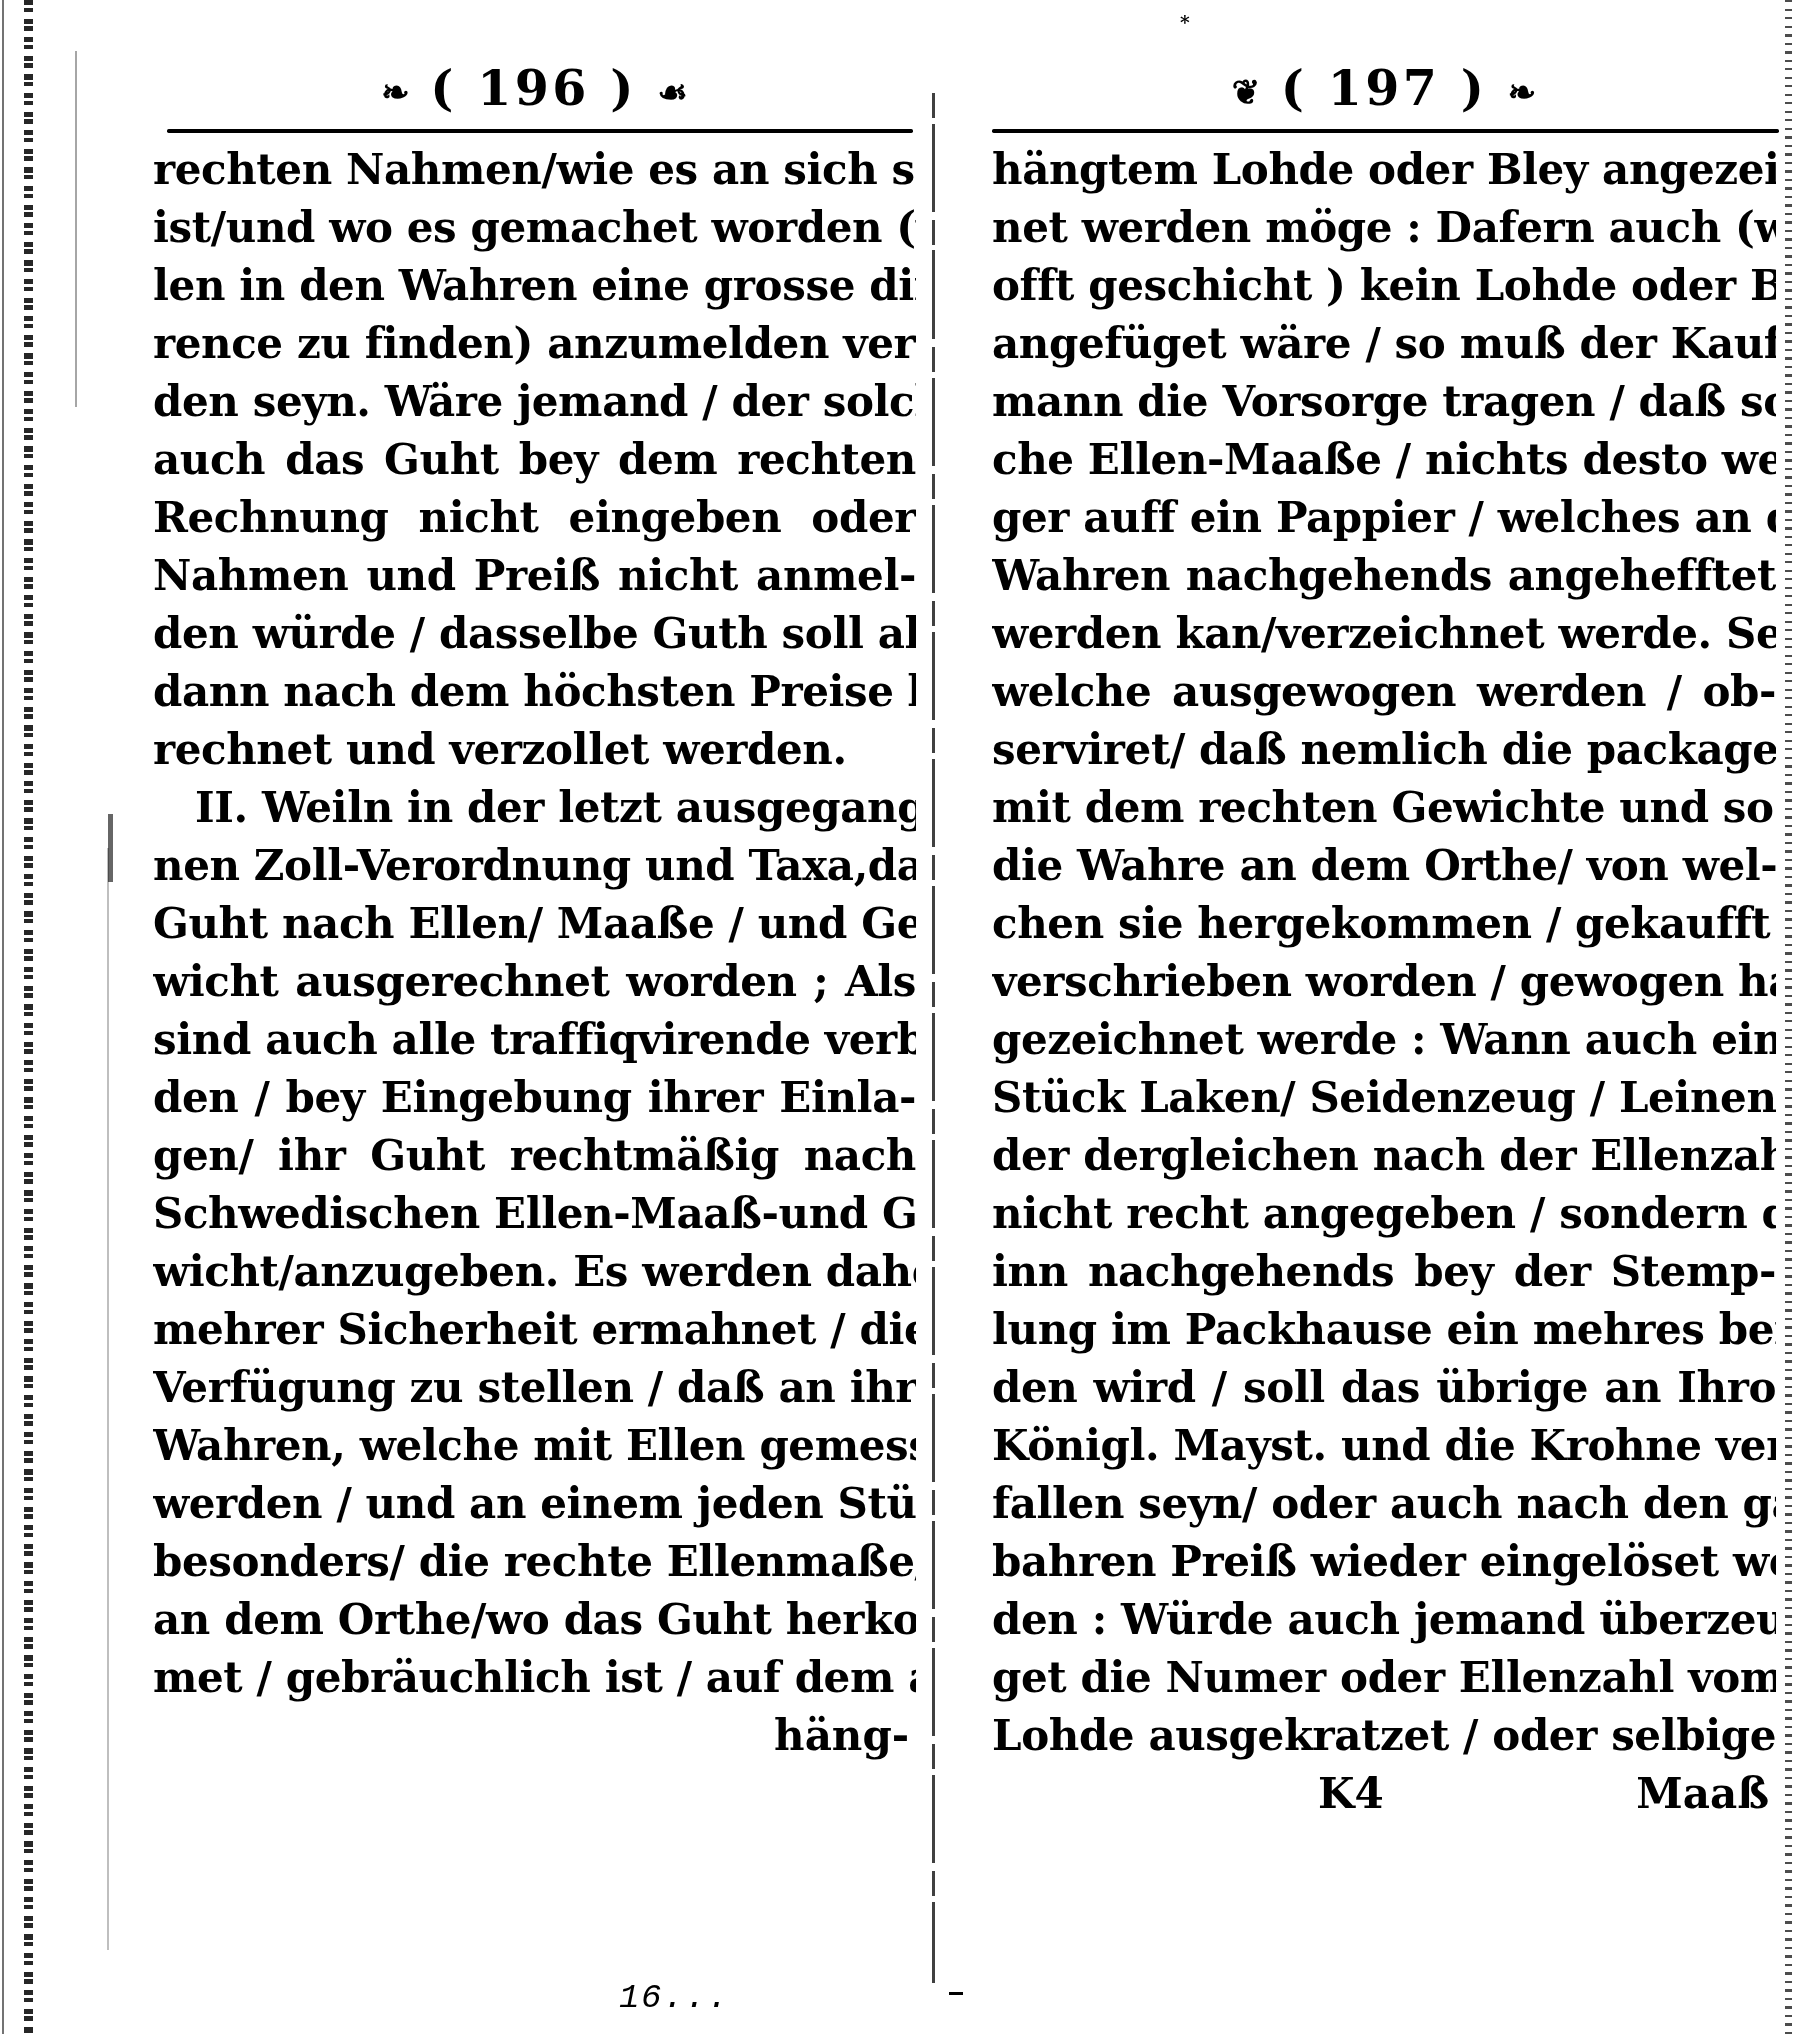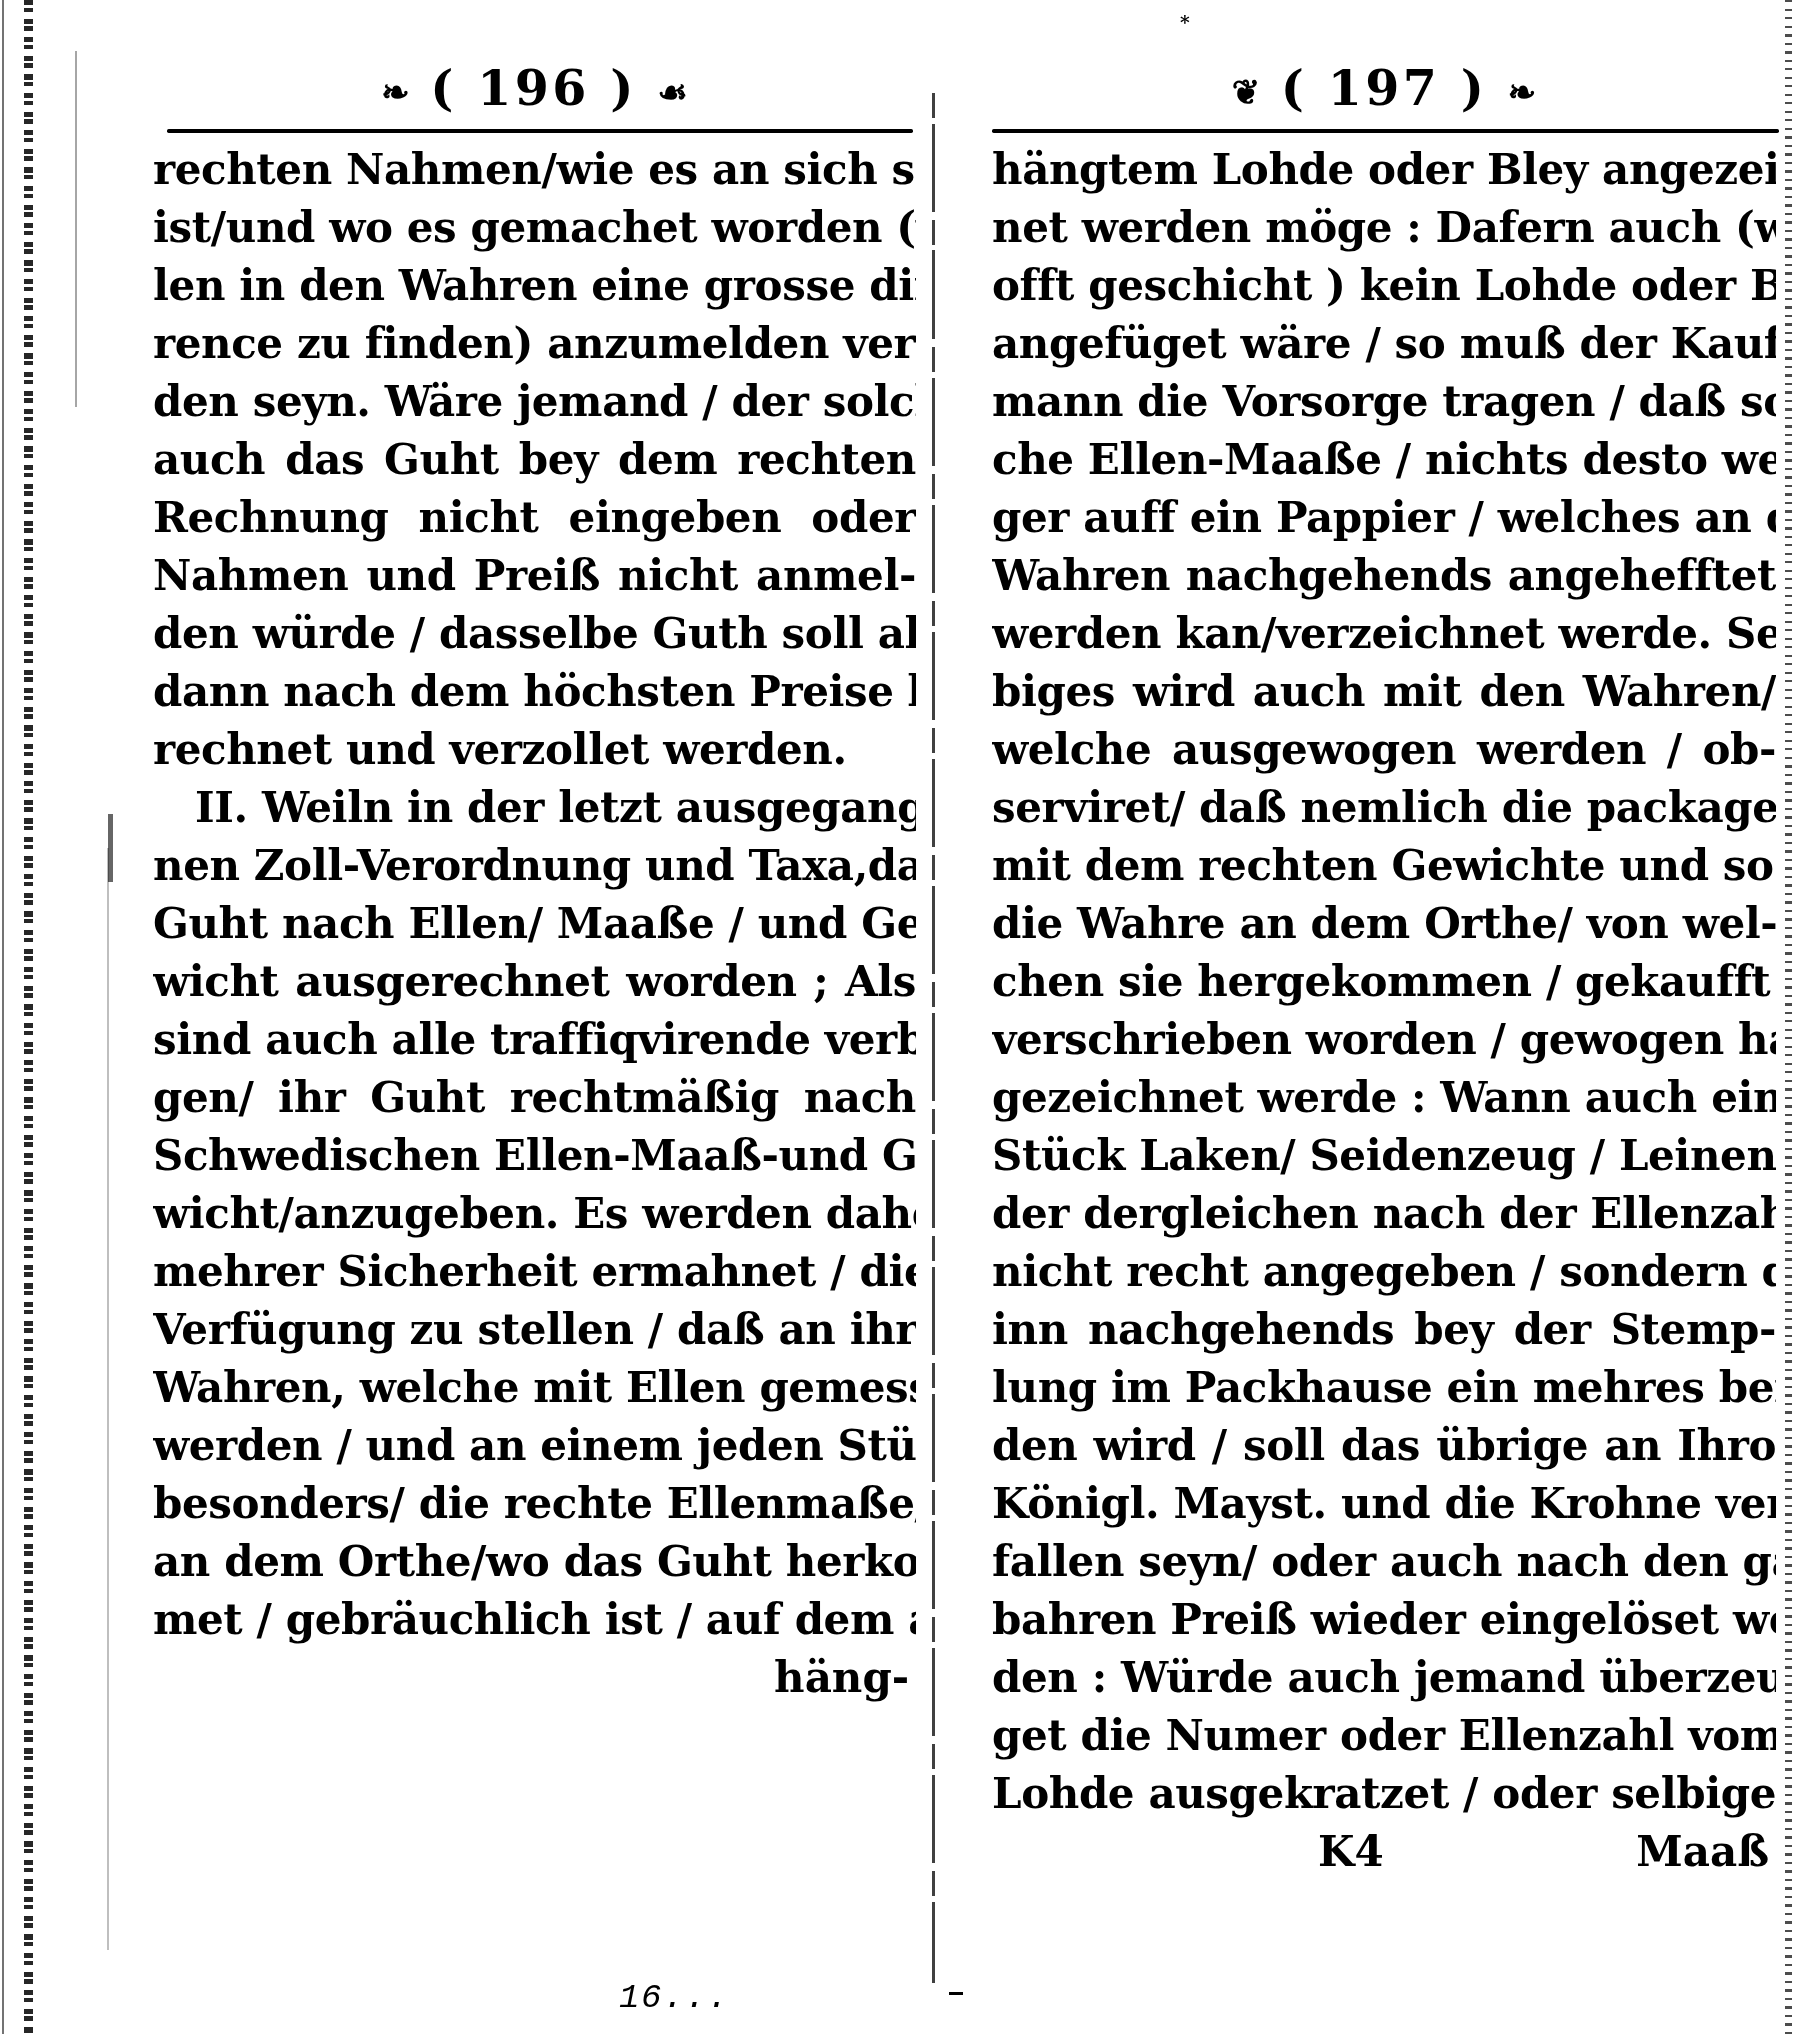--- a/index.html
+++ b/index.html
@@ -64,20 +64,21 @@
     <div class="line">Rechnung   nicht   eingeben   oder</div>
     <div class="line">Nahmen  und  Preiß  nicht  anmel-</div>
     <div class="line">den würde / dasselbe Guth soll als-</div>
     <div class="line">dann nach dem höchsten Preise be-</div>
     <div class="line last">rechnet und verzollet werden.</div>
     <div class="line indent">II. Weiln in der letzt ausgegange-</div>
     <div class="line">nen Zoll-Verordnung und Taxa,das</div>
     <div class="line">Guht nach Ellen/ Maaße / und Ge-</div>
     <div class="line">wicht  ausgerechnet   worden ;  Als</div>
     <div class="line">sind auch alle traffiqvirende verbun-</div>
+    <div class="line">den / bey  Eingebung  ihrer  Einla-</div>
     <div class="line">gen/  ihr  Guht  rechtmäßig  nach</div>
     <div class="line">Schwedischen Ellen-Maaß-und Ge-</div>
     <div class="line">wicht/anzugeben.   Es werden dahe-</div>
     <div class="line">mehrer  Sicherheit  ermahnet / die</div>
     <div class="line">Verfügung zu stellen /  daß an ihren</div>
     <div class="line">Wahren, welche mit Ellen gemessen</div>
     <div class="line">werden / und an einem jeden Stücke</div>
     <div class="line">besonders/ die rechte Ellenmaße/die</div>
     <div class="line">an dem Orthe/wo das Guht herkom-</div>
     <div class="line">met / gebräuchlich ist / auf dem ange-</div>
@@ -99,21 +100,20 @@
   <div class="lines">
     <div class="line">hängtem  Lohde oder Bley angezeich-</div>
     <div class="line">net werden möge :  Dafern auch (wie</div>
     <div class="line">offt geschicht ) kein Lohde  oder  Bley</div>
     <div class="line">angefüget wäre /  so muß der Kauff-</div>
     <div class="line">mann die Vorsorge tragen / daß sol-</div>
     <div class="line">che Ellen-Maaße / nichts desto weni-</div>
     <div class="line">ger auff ein Pappier / welches an die</div>
     <div class="line">Wahren   nachgehends   angehefftet</div>
     <div class="line">werden kan/verzeichnet werde. Sel-</div>
-    <div class="line">biges  wird auch  mit den Wahren/</div>
     <div class="line">welche  ausgewogen   werden /  ob-</div>
     <div class="line">serviret/  daß nemlich die package ,</div>
     <div class="line">mit dem rechten Gewichte und so wie</div>
     <div class="line">die Wahre  an  dem Orthe/ von wel-</div>
     <div class="line">chen sie hergekommen / gekaufft oder</div>
     <div class="line">verschrieben worden /  gewogen hat /</div>
     <div class="line">gezeichnet  werde :   Wann  auch  ein</div>
     <div class="line">Stück Laken/ Seidenzeug / Leinen o-</div>
     <div class="line">der  dergleichen  nach  der   Ellenzahl,</div>
     <div class="line">nicht recht angegeben / sondern dar-</div>

